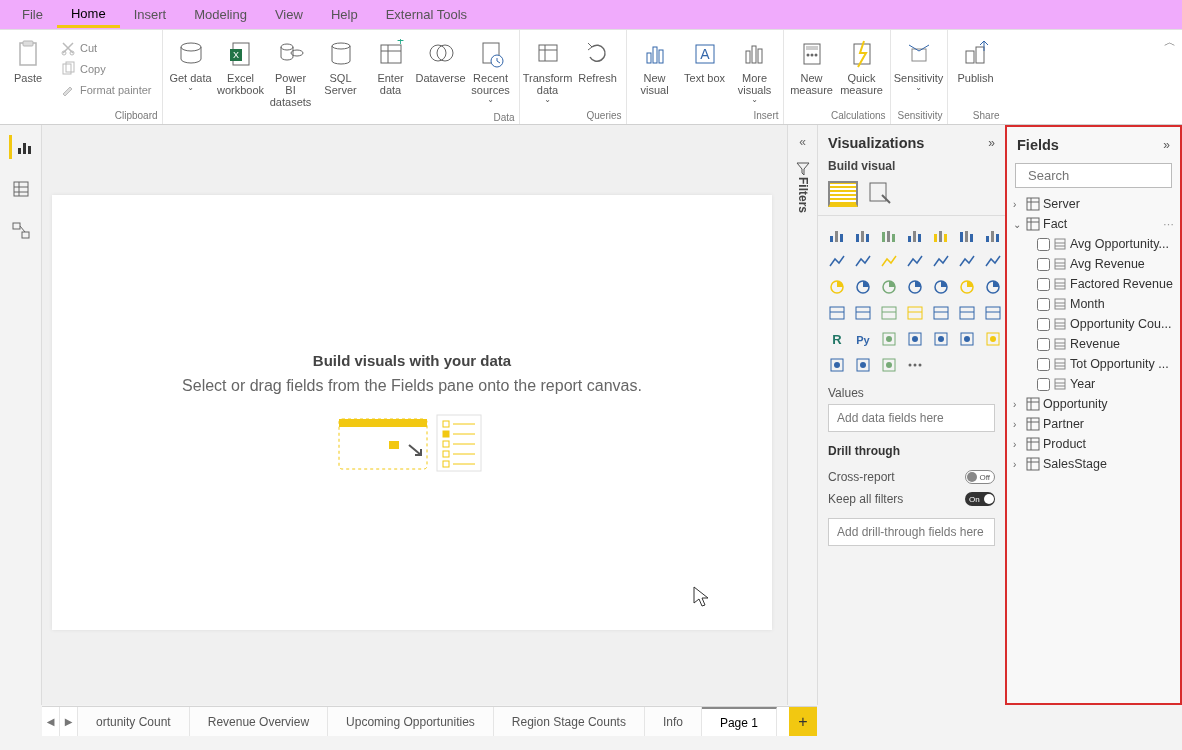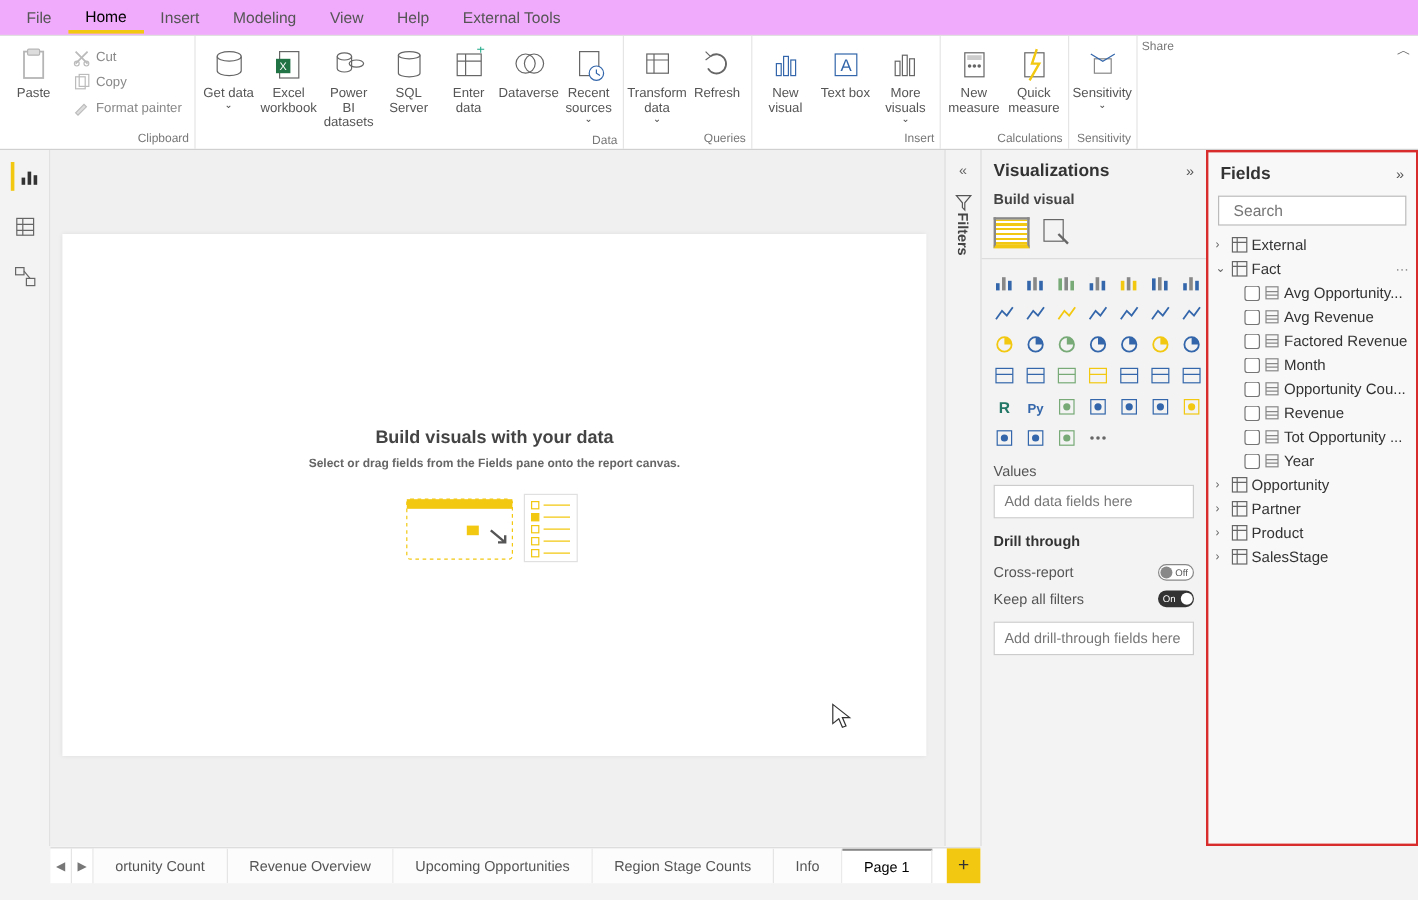--- a/index.html
+++ b/index.html
@@ -23,21 +23,21 @@
 .collapse-arrow { position: absolute; right: 6px; top: 4px; font-size: 12px; color: #666; cursor: pointer; }
 
 
 .leftrail { position: absolute; left: 0; top: 125px; width: 42px; height: 580px; background: #f3f3f3; border-right: 1px solid #dcdcdc; display: flex; flex-direction: column; align-items: center; padding-top: 10px; gap: 18px; }
 .leftrail-btn { width: 24px; height: 24px; display: flex; align-items: center; justify-content: center; cursor: pointer; }
 
 
 .canvas-wrap { position: absolute; left: 42px; top: 125px; width: 745px; height: 580px; background: #f0f0f0; }
 .canvas { position: absolute; left: 10px; top: 70px; width: 720px; height: 435px; background: #fff; box-shadow: 0 0 4px rgba(0,0,0,0.08); display: flex; flex-direction: column; align-items: center; justify-content: center; }
 .canvas-title { font-size: 15px; color: #444; font-weight: 600; margin-bottom: 8px; }
-.canvas-sub { font-size: 10px; color: #666; margin-bottom: 18px; font-weight: bold; }
+.canvas-sub { font-size: 16px; color: #666; margin-bottom: 18px; }
 .canvas-illus { width: 150px; height: 60px; position: relative; }
 .cursor-svg { position: absolute; left: 650px; top: 460px; }
 
 
 .filters-strip { position: absolute; left: 787px; top: 125px; width: 30px; height: 580px; background: #f3f3f3; border-left: 1px solid #dcdcdc; display: flex; flex-direction: column; align-items: center; padding-top: 10px; }
 .filters-strip .collapse-icn { font-size: 12px; color: #666; cursor: pointer; margin-bottom: 12px; }
 .filters-strip .vtext { writing-mode: vertical-rl; font-size: 12px; color: #444; font-weight: 600; }
 
 
 .viz-panel { position: absolute; left: 817px; top: 125px; width: 188px; height: 580px; background: #f3f3f3; border-left: 1px solid #dcdcdc; padding: 0; }
@@ -315,20 +315,32 @@
             </svg>
           </span>
           <span>Sensitivity</span>
           <span style="font-size:8px">⌄</span>
         </div>
     </div>
     <div class="ribbon-group-label">Sensitivity</div>
   </div>
 
   <div class="ribbon-group" style="border-right:none">
+    <div class="ribbon-group-content">
+      <div class="ribbon-btn-lg">
+          <span class="icon">
+            <svg width="28" height="30">
+              <rect x="4" y="12" width="8" height="12" fill="none" stroke="#666"></rect>
+              <rect x="14" y="8" width="8" height="16" fill="none" stroke="#666"></rect>
+              <path d="M18 6 L22 2 L26 6 M22 2 V12" stroke="#36a" fill="none"></path>
+            </svg>
+          </span>
+          <span>Publish</span>
+        </div>
+    </div>
     <div class="ribbon-group-label">Share</div>
   </div>
 </div>
 
 <div class="leftrail">
   <div class="leftrail-btn" style="border-left:3px solid #f2c811; padding-left:4px;">
       <svg width="18" height="18">
         <rect x="2" y="10" width="3" height="6" fill="#333"></rect>
         <rect x="7" y="5" width="3" height="11" fill="#333"></rect>
         <rect x="12" y="8" width="3" height="8" fill="#333"></rect>
@@ -674,21 +686,21 @@
     <input type="text" placeholder="Search" style="">
   </div>
   <div class="tree" id="fields-tree">
       <div class="tree-row">
         <span class="expander">›</span>
         <svg class="tbl-icon" width="14" height="14">
           <rect x="1" y="1" width="12" height="12" fill="none" stroke="#666"></rect>
           <line x1="1" y1="5" x2="13" y2="5" stroke="#666"></line>
           <line x1="5" y1="1" x2="5" y2="13" stroke="#666"></line>
         </svg>
-        <span>External</span>
+        <span>Server</span>
       </div>
       <div class="tree-row">
         <span class="expander">⌄</span>
         <svg class="tbl-icon" width="14" height="14">
           <rect x="1" y="1" width="12" height="12" fill="none" stroke="#666"></rect>
           <line x1="1" y1="5" x2="13" y2="5" stroke="#666"></line>
           <line x1="5" y1="1" x2="5" y2="13" stroke="#666"></line>
         </svg>
         <span>Fact</span>
         <span style="margin-left:auto;color:#999;font-size:11px">⋯</span>

